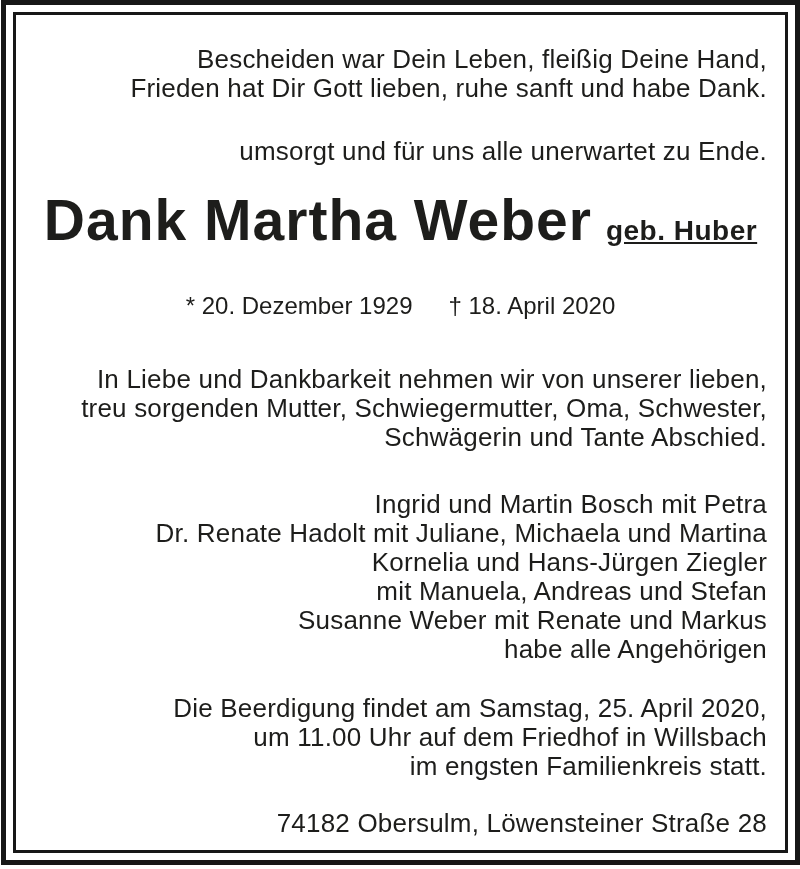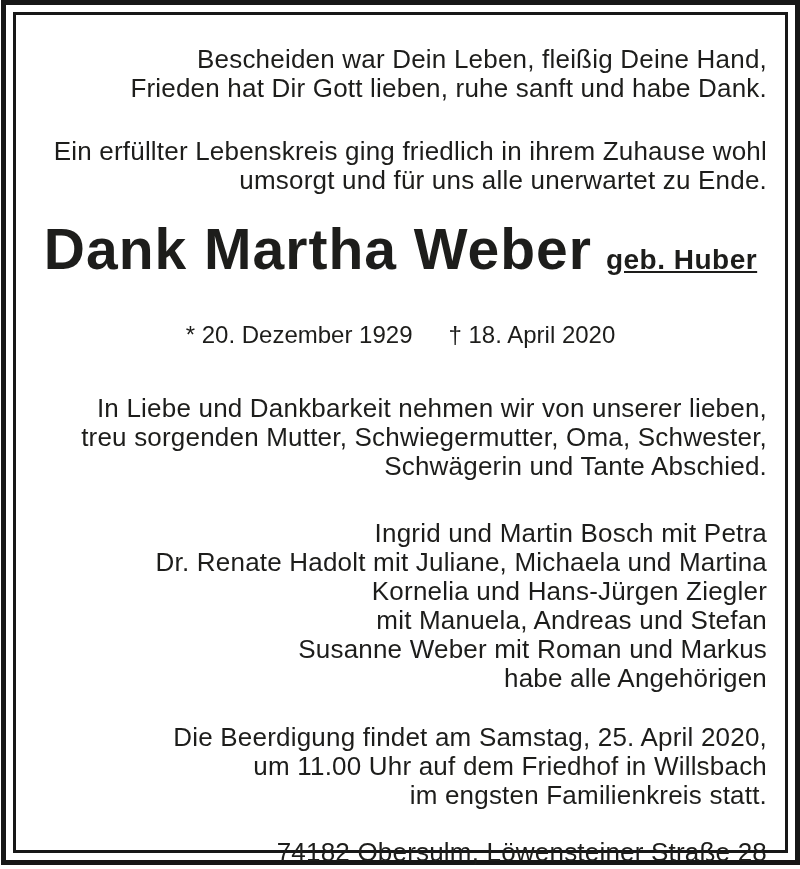--- a/index.html
+++ b/index.html
@@ -73,21 +73,20 @@
 
 <div class="outer-frame">
   <div class="inner-frame">
 
     <div class="body-text epigraph-section">
       <div class="line">Bescheiden war Dein Leben, fleißig Deine Hand,</div>
       <div class="line">Frieden hat Dir Gott lieben, ruhe sanft und habe Dank.</div>
     </div>
 
     <div class="body-text intro-section">
-      <div class="line">Ein erfüllter Lebenskreis ging friedlich in ihrem Zuhause wohl</div>
       <div class="line">umsorgt und für uns alle unerwartet zu Ende.</div>
     </div>
 
     <div class="name-row">
       <span class="name-main">Dank Martha Weber</span><span class="maiden">geb. Huber</span>
     </div>
 
     <div class="dates">
       <span>* 20. Dezember 1929</span><span class="date-sep"></span><span>† 18. April 2020</span>
     </div>
@@ -96,21 +95,21 @@
       <div class="line">In Liebe und Dankbarkeit nehmen wir von unserer lieben,</div>
       <div class="line">treu sorgenden Mutter, Schwiegermutter, Oma, Schwester,</div>
       <div class="line">Schwägerin und Tante Abschied.</div>
     </div>
 
     <div class="body-text mourners-section">
       <div class="line">Ingrid und Martin Bosch mit Petra</div>
       <div class="line">Dr. Renate Hadolt mit Juliane, Michaela und Martina</div>
       <div class="line">Kornelia und Hans-Jürgen Ziegler</div>
       <div class="line">mit Manuela, Andreas und Stefan</div>
-      <div class="line">Susanne Weber mit Roman und Markus</div>
+      <div class="line">Susanne Weber mit Renate und Markus</div>
       <div class="line">habe alle Angehörigen</div>
     </div>
 
     <div class="body-text funeral-section">
       <div class="line">Die Beerdigung findet am Samstag, 25. April 2020,</div>
       <div class="line">um 11.00 Uhr auf dem Friedhof in Willsbach</div>
       <div class="line">im engsten Familienkreis statt.</div>
     </div>
 
     <div class="body-text address-row">74182 Obersulm, Löwensteiner Straße 28</div>

